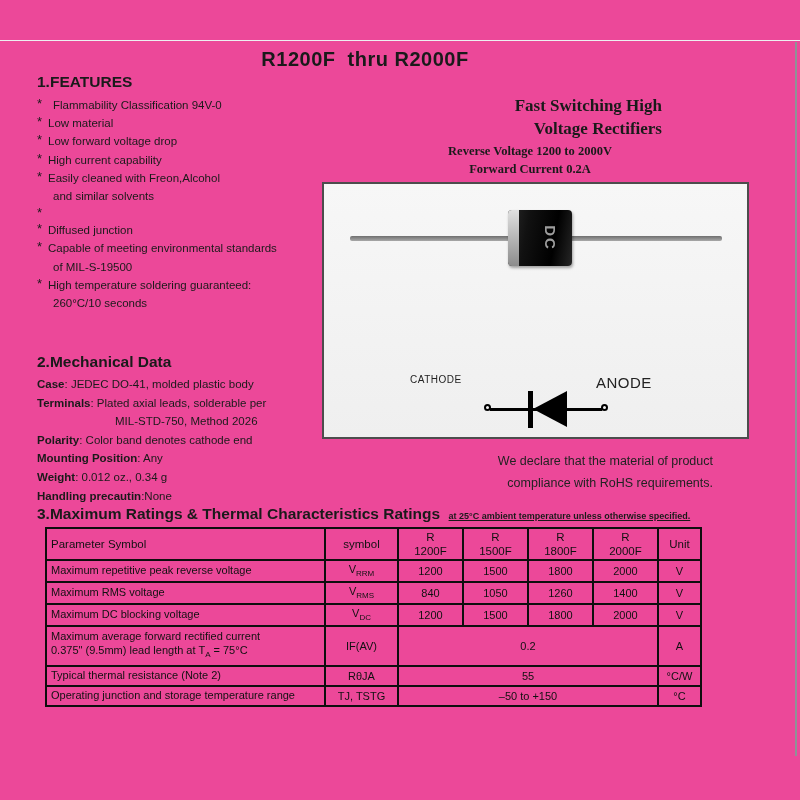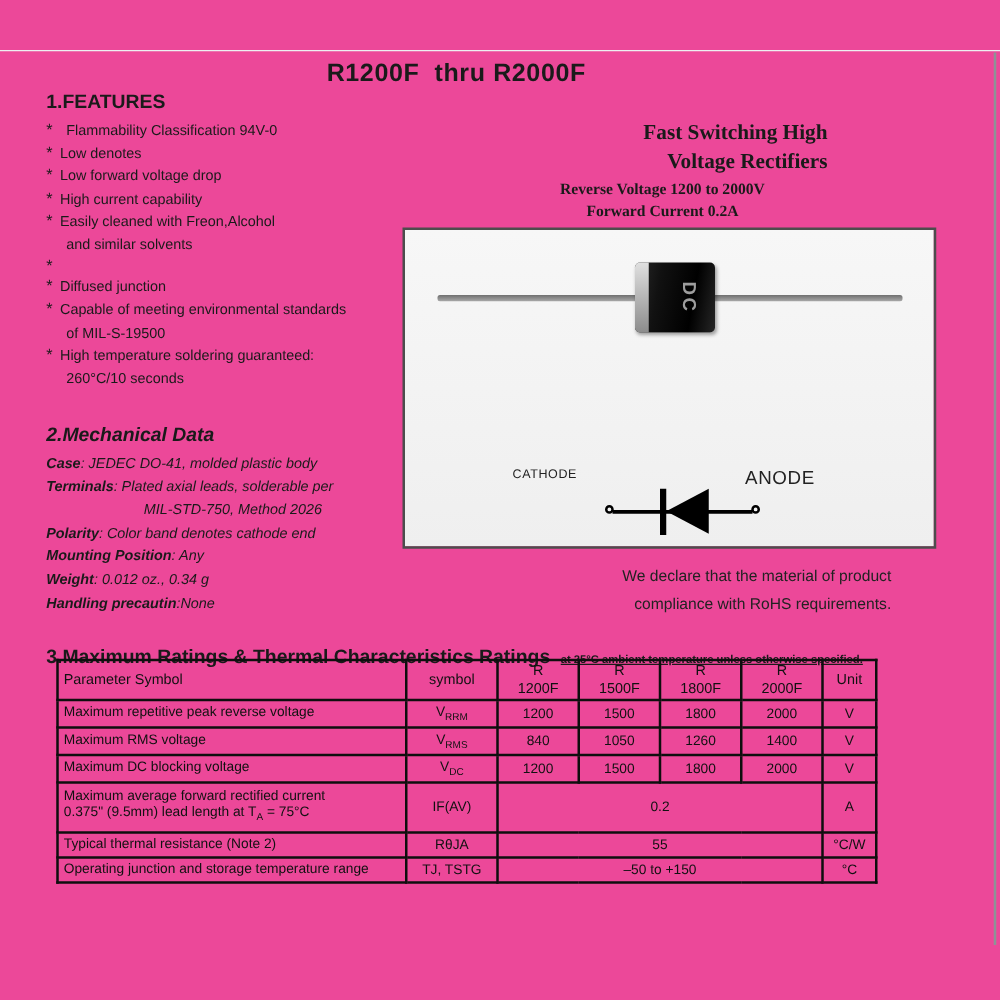--- a/index.html
+++ b/index.html
@@ -19,21 +19,21 @@
   .sec-heading { font-size:15.5px; font-weight:bold; }
 
   
   #features { position:absolute; left:37px; top:73px; width:305px; }
   #features .sec-heading { margin-bottom:5px; }
   .feat-item { display:flex; font-size:11.5px; line-height:18.2px; }
   .feat-bullet { width:11px; flex:none; font-size:13px; line-height:16px; }
   .feat-cont { padding-left:5px; }
 
   
-  #mech { position:absolute; left:37px; top:340px; width:320px;font-style:italic; }
+  #mech { position:absolute; left:37px; top:353px; width:320px; }
   #mech .sec-heading { margin-bottom:4px; }
   .mech-row { font-size:11.5px; line-height:18.6px; }
   .mech-row b { font-weight:bold; }
   .mech-cont { padding-left:78px; }
 
   
   .fast-title {
     position:absolute; left:398px; top:94px; width:264px; text-align:right;
     font-family:"Liberation Serif", serif; font-weight:bold; font-size:17px; line-height:23px;
   }
@@ -64,21 +64,21 @@
   .sym-circle.left { left:160px; } .sym-circle.right { left:277px; }
   .sym-bar { position:absolute; left:204px; top:207px; width:5px; height:37px; background:#000; }
   .sym-tri { position:absolute; left:209px; top:207px; width:0; height:0;
     border-top:18.5px solid transparent; border-bottom:18.5px solid transparent; border-right:34px solid #000; }
 
   
   #rohs { position:absolute; left:395px; top:450px; width:318px; text-align:right;
     font-size:12.5px; line-height:22px; color:#222; }
 
   
-  #sec3 { position:absolute; left:37px; top:505px; width:740px; white-space:nowrap;margin-top:12px; }
+  #sec3 { position:absolute; left:37px; top:505px; width:740px; white-space:nowrap; }
   #sec3 .sec-heading { display:inline; font-size:15.5px; }
   #sec3 .note { display:inline; font-size:9px; font-weight:bold; text-decoration:underline; margin-left:4px; }
 
   
   #ratings-table { position:absolute; left:45px; top:527px; border-collapse:collapse; table-layout:fixed; }
   #ratings-table td, #ratings-table th {
     border:2px solid #0e0e0e; font-size:11px; font-weight:normal;
     padding:1px 4px; text-align:center; vertical-align:middle; color:#111;
   }
   #ratings-table .param { text-align:left; line-height:13.5px; }
@@ -100,21 +100,21 @@
     <div>
         <div class="feat-item">
           <span class="feat-bullet">*</span>
           <div>
             <div class="feat-cont">Flammability Classification 94V-0</div>
           </div>
         </div>
         <div class="feat-item">
           <span class="feat-bullet">*</span>
           <div>
-            <div>Low denotes</div>
+            <div>Low material</div>
           </div>
         </div>
         <div class="feat-item">
           <span class="feat-bullet">*</span>
           <div>
             <div>Low forward voltage drop</div>
           </div>
         </div>
         <div class="feat-item">
           <span class="feat-bullet">*</span>

